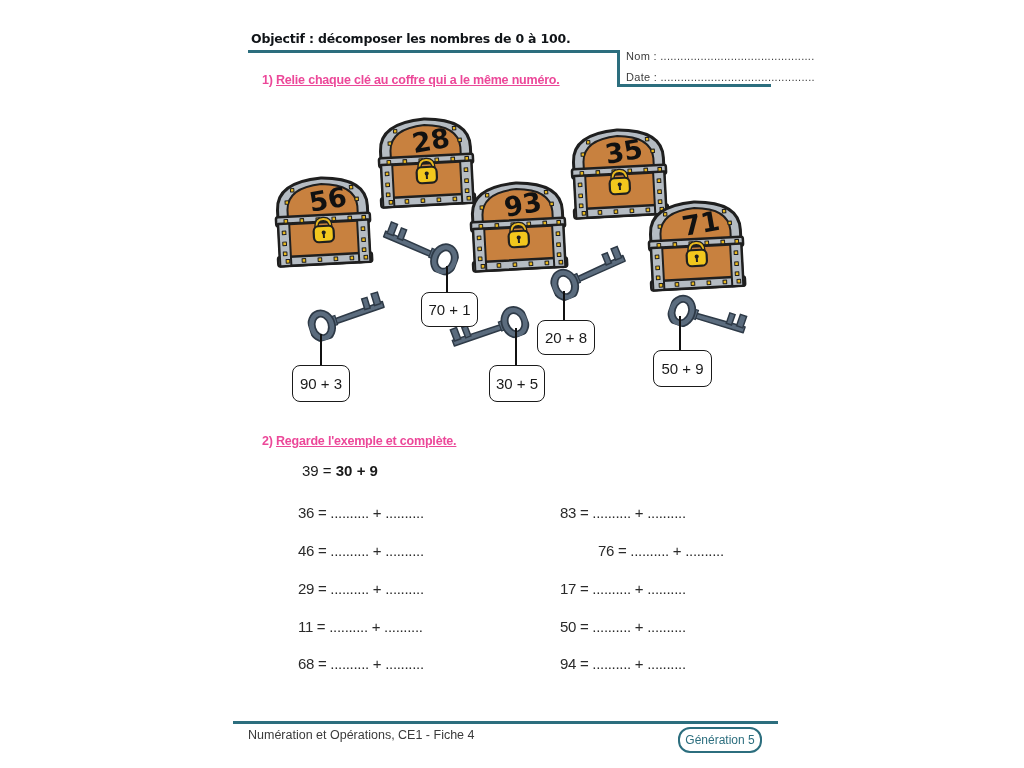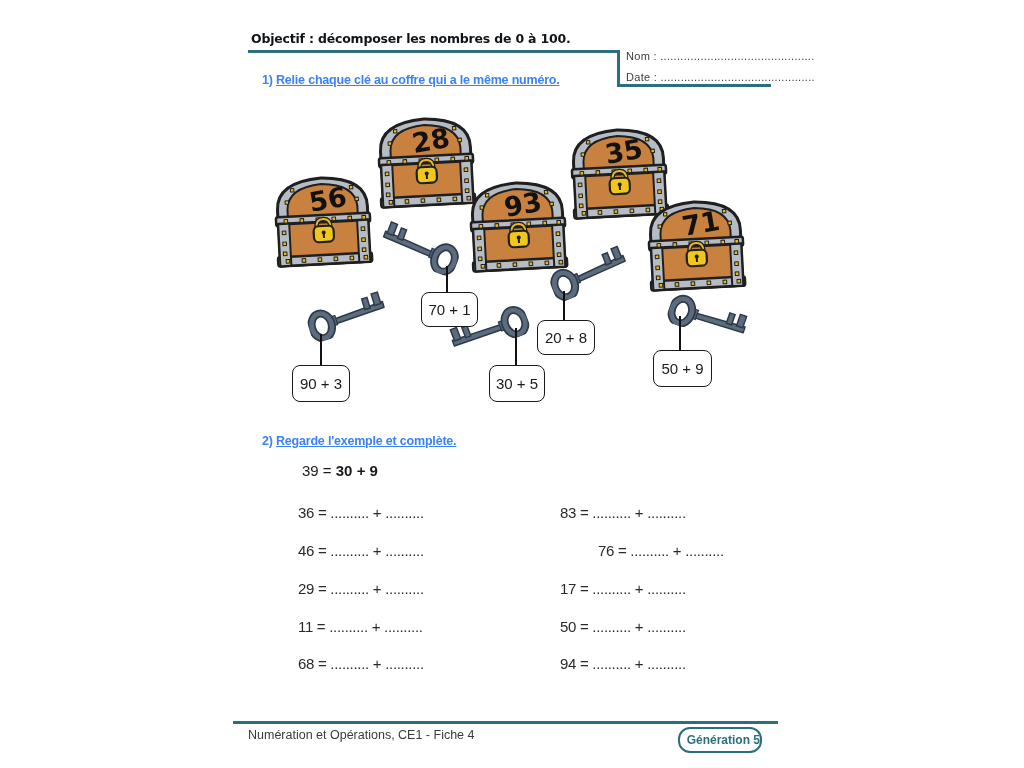--- a/index.html
+++ b/index.html
@@ -5,36 +5,36 @@
   html,body{margin:0;padding:0;background:#fff;}
   .page{
     position:relative;width:1024px;height:768px;background:#ffffff;
     font-family:"Liberation Sans",sans-serif;overflow:hidden;
   }
   .abs{position:absolute;}
   .title{font-size:15.5px;color:#141414;}
   .objective{font-size:12.5px;font-weight:bold;color:#101418;font-family:"DejaVu Sans",sans-serif;letter-spacing:-0.2px;}
   .rule{background:#2c6e7e;}
   .field-line{font-size:11px;color:#3c3c3c;letter-spacing:0.3px;}
-  .ex-head{font-size:12.5px;font-weight:bold;color:#3b82f6;letter-spacing:-0.2px;}
+  .ex-head{font-size:12.5px;font-weight:bold;color:#ec4899;letter-spacing:-0.2px;}
   .ex-head .ul{text-decoration:underline;}
   .tag{
     background:#fff;border:1.6px solid #1a1a1a;border-radius:8px;
     display:flex;align-items:center;justify-content:center;
     font-size:15px;color:#1a1a1a;
   }
   .connector{width:1.6px;background:#111;}
   .example{font-size:15px;color:#1a1a1a;}
   .example b{font-weight:bold;}
   .eq{font-size:15px;color:#2a2a2a;letter-spacing:-0.3px;white-space:pre;}
   .footer-text{font-size:12.5px;color:#3a3a3a;}
   .badge{
     border:2px solid #2c6e7e;border-radius:12px;background:#fff;
-    display:flex;align-items:center;justify-content:flex-end;
-    font-size:12px;font-weight:bold;color:#2c6e7e;
+    display:flex;align-items:center;justify-content:center;
+    font-size:12px;font-weight:normal;color:#2c6e7e;
   }
   svg{display:block;overflow:visible;}
 </style>
 </head>
 <body>
 
 <div class="page">
 
   <svg width="0" height="0">
     <defs>

